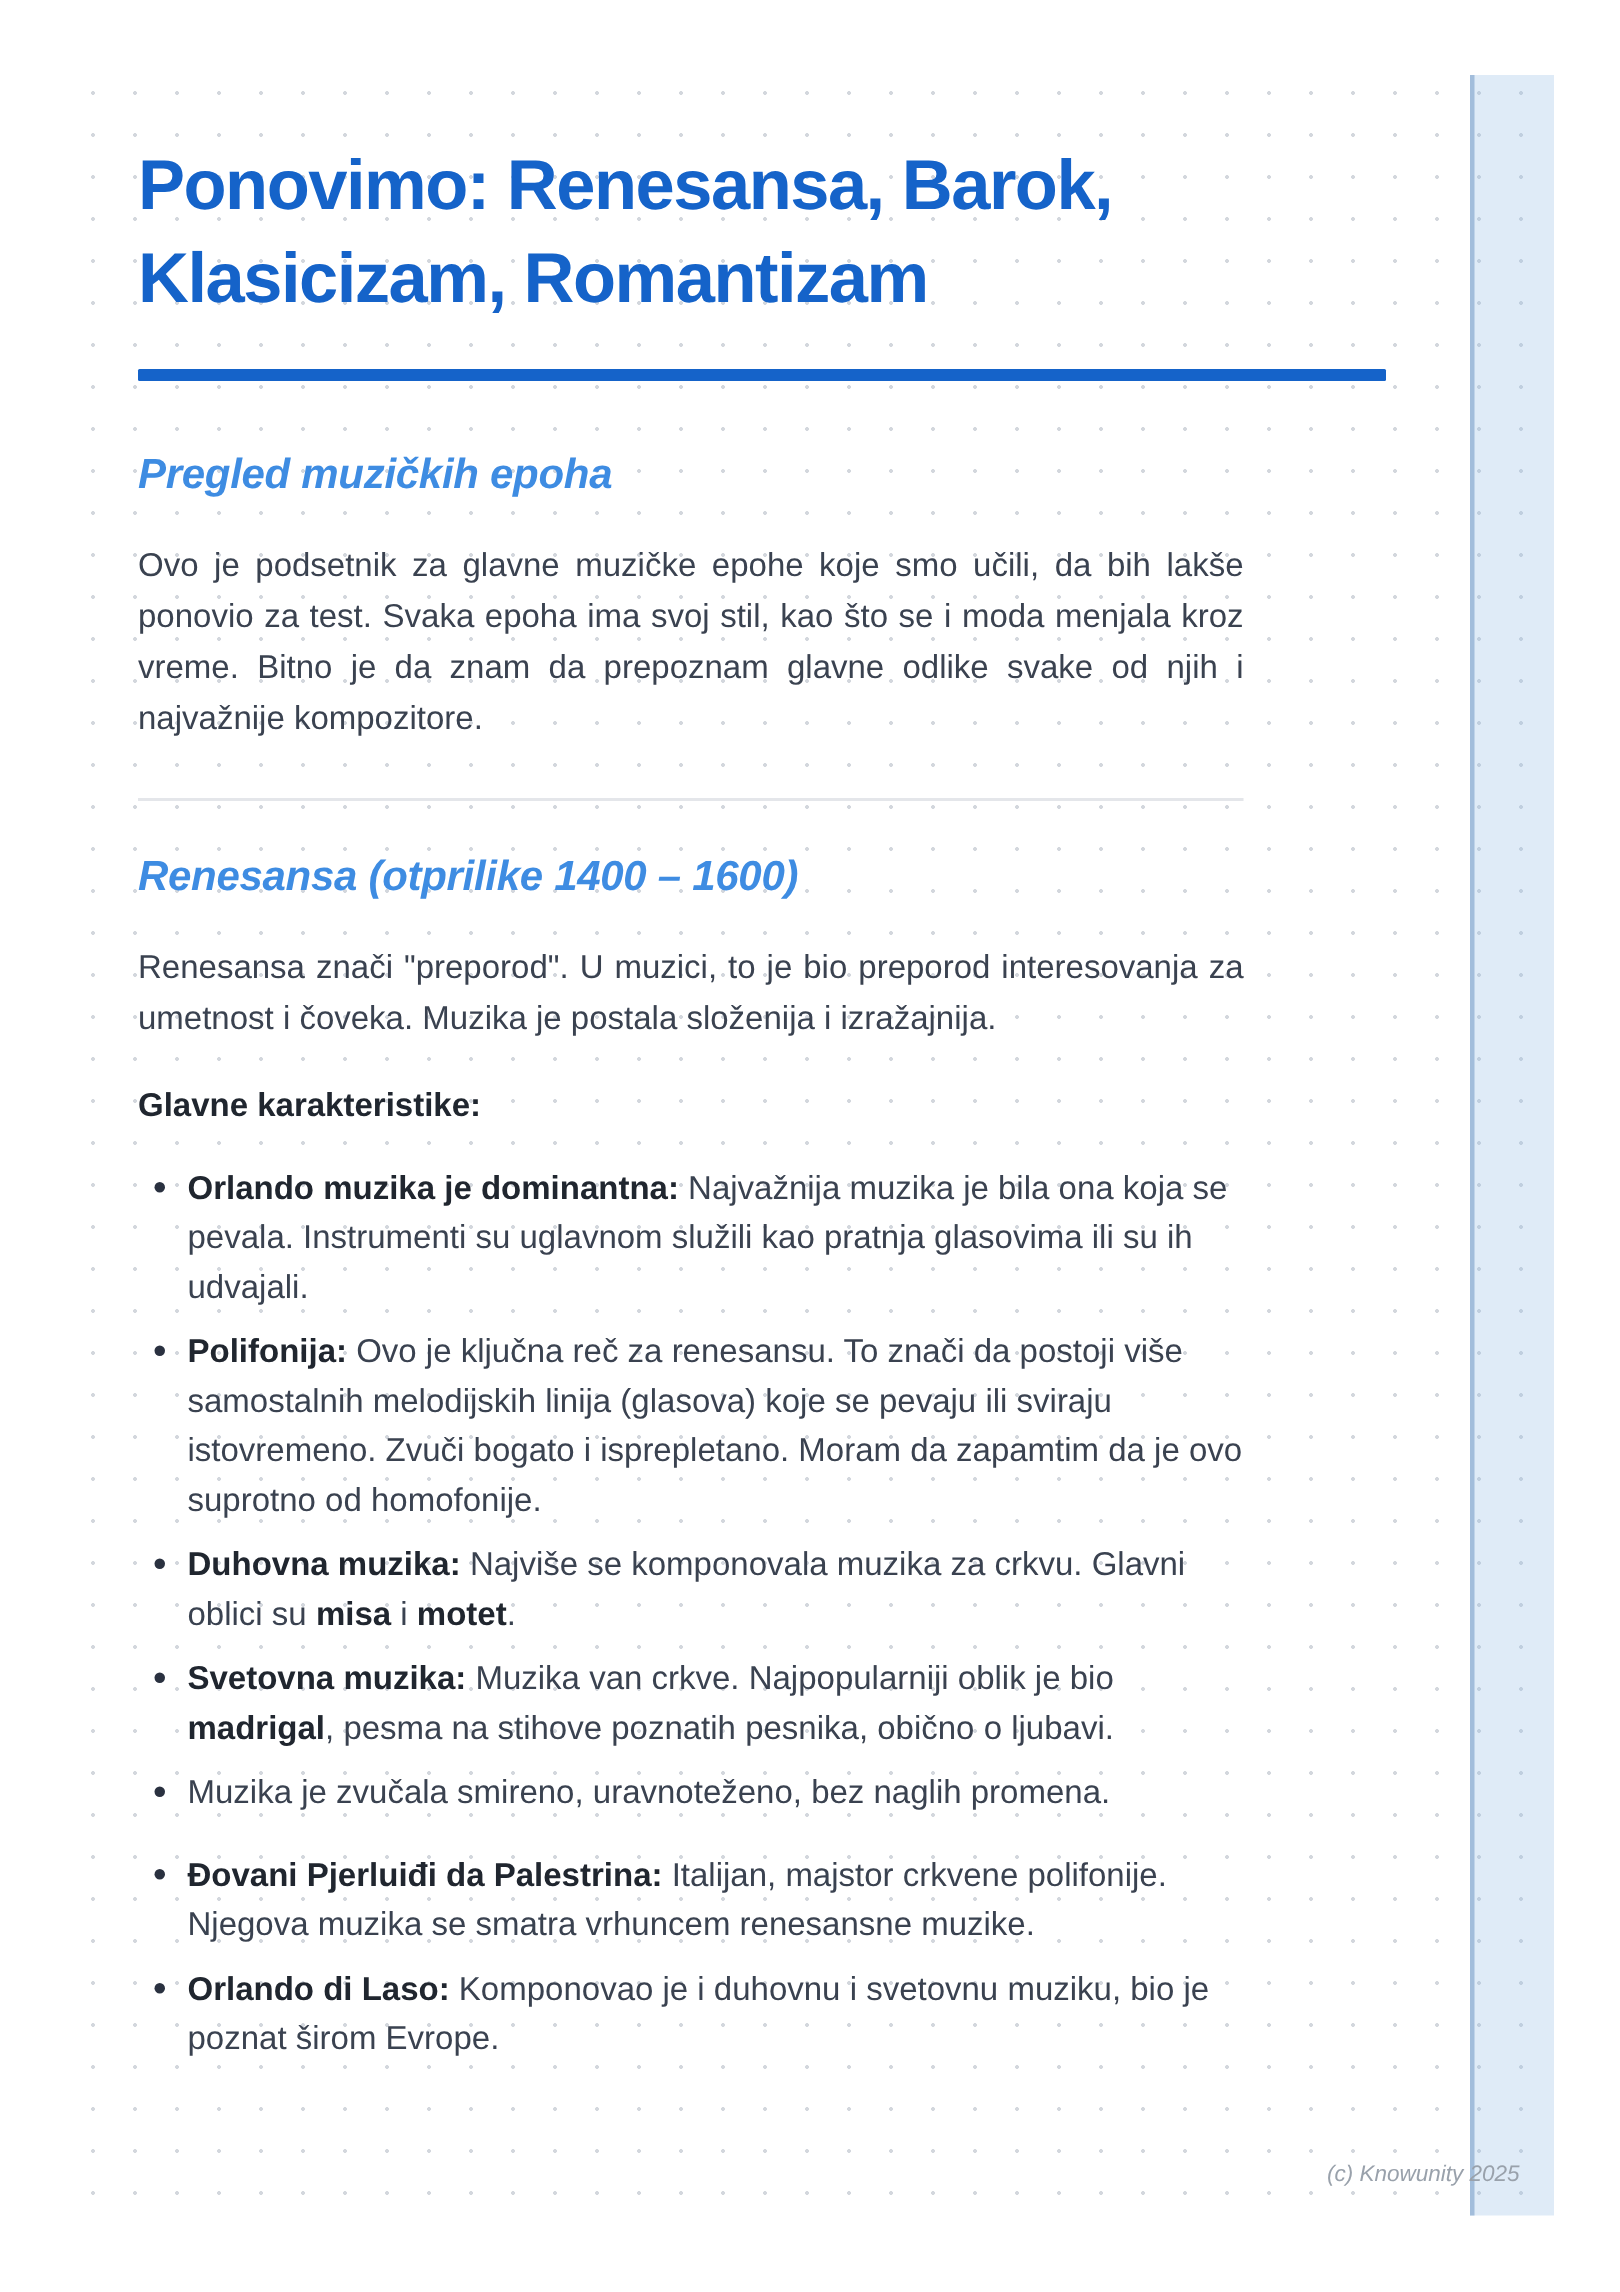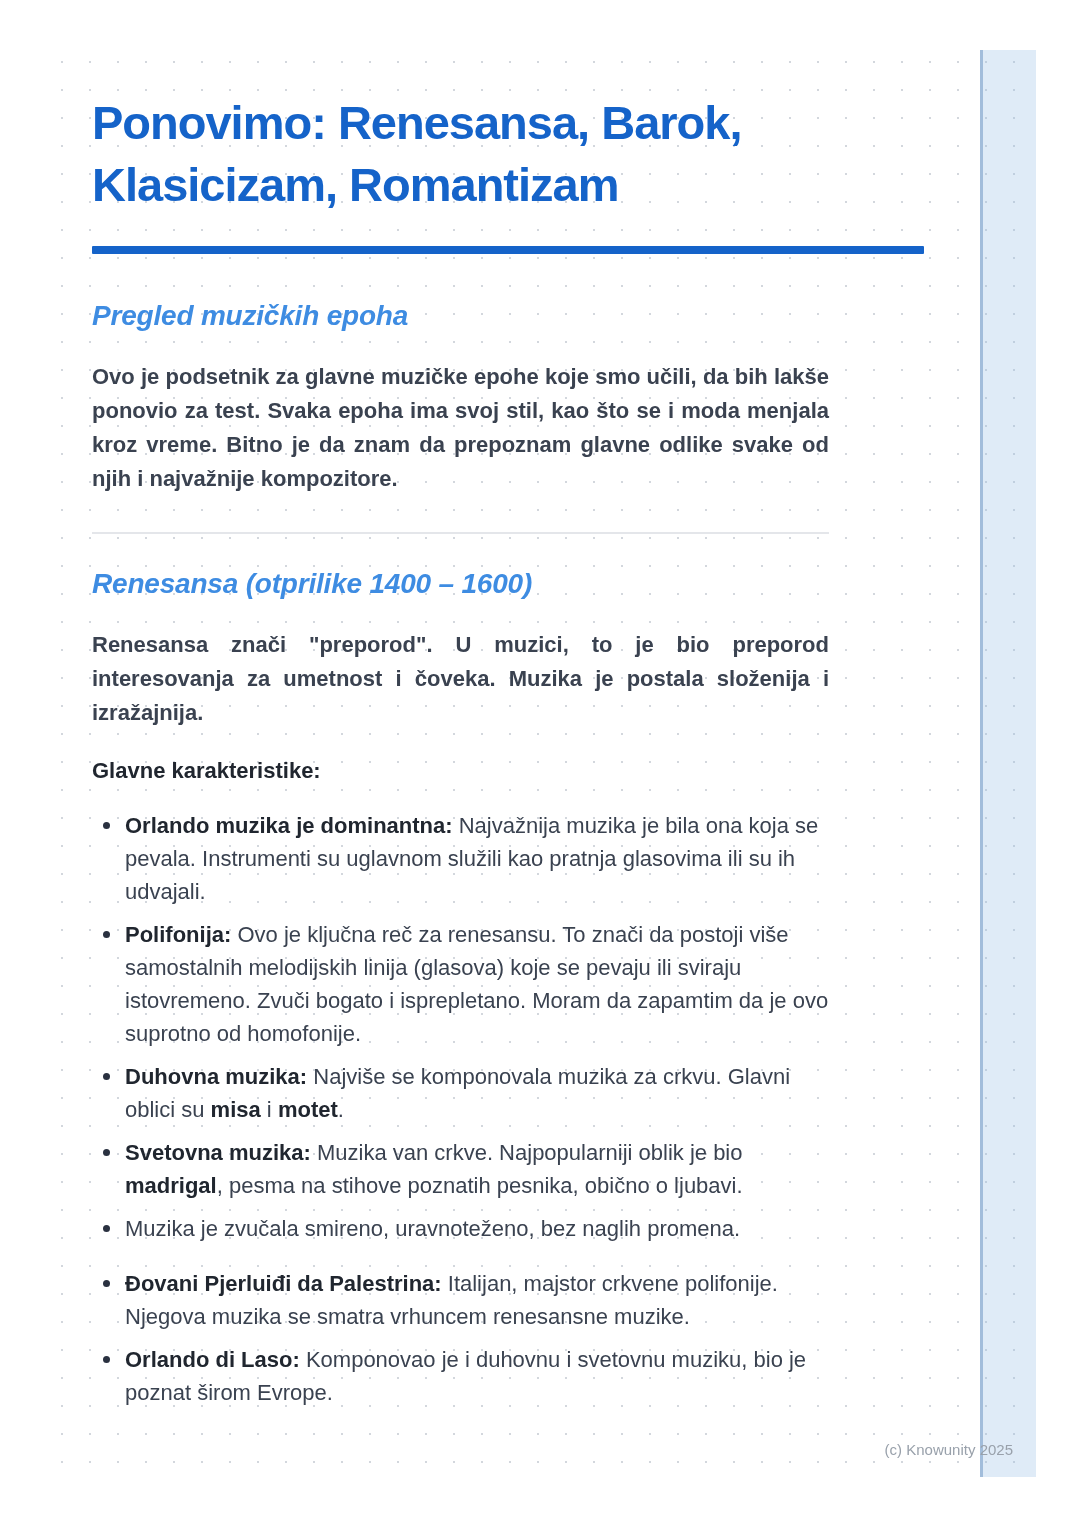--- a/index.html
+++ b/index.html
@@ -57,21 +57,20 @@
     letter-spacing: -0.2px;
     font-style: italic;
   }
   p.body-par {
     margin: 24px 0 0 0;
     width: 737px;
     font-size: 22px;
     line-height: 34px;
     color: #3a4250;
     text-align: justify;
-    font-weight: bold;
   }
   hr.section-divider {
     margin: 36px 0 30px 0;
     width: 737px;
     border: 0;
     border-top: 2px solid #e4e6ea;
   }
   p.bold-label {
     margin: 24px 0 0 0;
     font-size: 22px;
@@ -100,20 +99,21 @@
     border-radius: 50%;
     background: #2a3140;
   }
   .b { font-weight: 700; color: #20262f; }
   .footer-note {
     position: absolute;
     right: 67px; bottom: 70px;
     font-size: 15px;
     color: #99a1ab;
     z-index: 5;
+    font-style: italic;
   }
 </style>
 </head>
 <body>
 
 <div class="sheet">
   <div class="side-band"></div>
 
   <div class="content">
 

